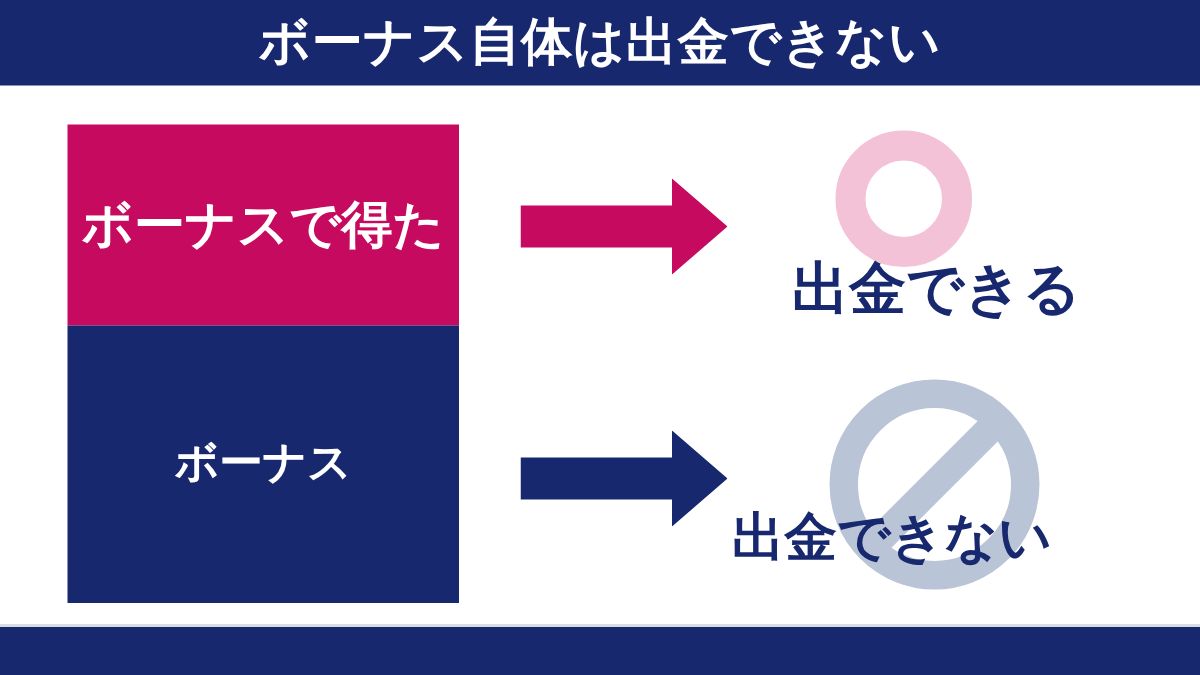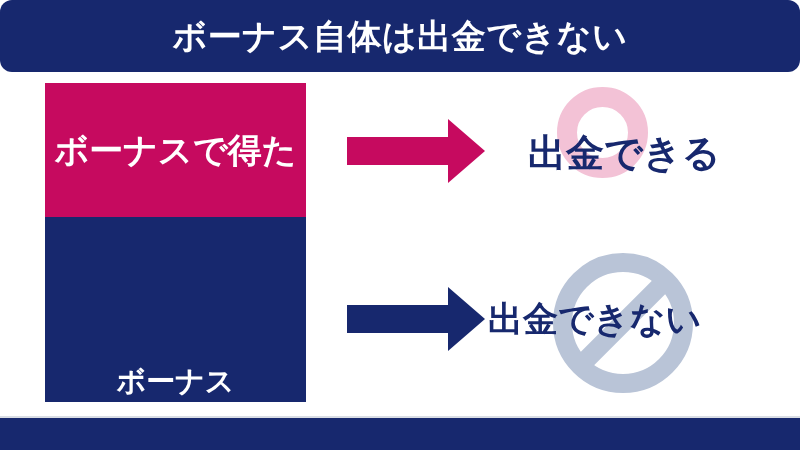--- a/index.html
+++ b/index.html
@@ -21,26 +21,25 @@
     position: relative;
     width: 800px;
     height: 450px;
     background: var(--background);
     overflow: hidden;
   }
   
   .top-bar {
     position: absolute;
     left: 0; top: 0;
-    width: 800px; height: 72px;
+    width: 800px; height: 57px;
     background: var(--navy);
     display: flex;
     align-items: center;
     justify-content: center;
-    border-radius: 12px;
   }
   .top-bar h1 {
     color: var(--text-on-dark);
     font-size: 34px;
     line-height: 57px;
     letter-spacing: 0.5px;
     white-space: nowrap;
   }
   .bottom-bar {
     position: absolute;
@@ -67,21 +66,20 @@
   .seg-profit {
     height: 141px;
     background: var(--pink);
     font-size: 34px;
     line-height: 34px;
   }
   .seg-bonus {
     height: 195px;
     background: var(--navy);
     font-size: 29px;
-    align-items: flex-end;
   }
   
   .arrow {
     position: absolute;
     left: 347px;
     width: 138px; height: 64px;
   }
   .arrow-top { top: 119px; }
   .arrow-bottom { top: 287px; }
   .arrow-top polygon { fill: var(--pink); }
@@ -103,20 +101,21 @@
   .prohibition line {
     stroke: var(--gray-blue);
     stroke-width: 19;
     fill: none;
   }
   
   .result-text {
     position: absolute;
     color: var(--navy);
     white-space: nowrap;
+    margin-top: 40px;
   }
   .result-can {
     left: 528px; top: 134px;
     font-size: 38px;
     line-height: 38px;
   }
   .result-cannot {
     left: 488px; top: 301px;
     font-size: 35px;
     line-height: 36px;

